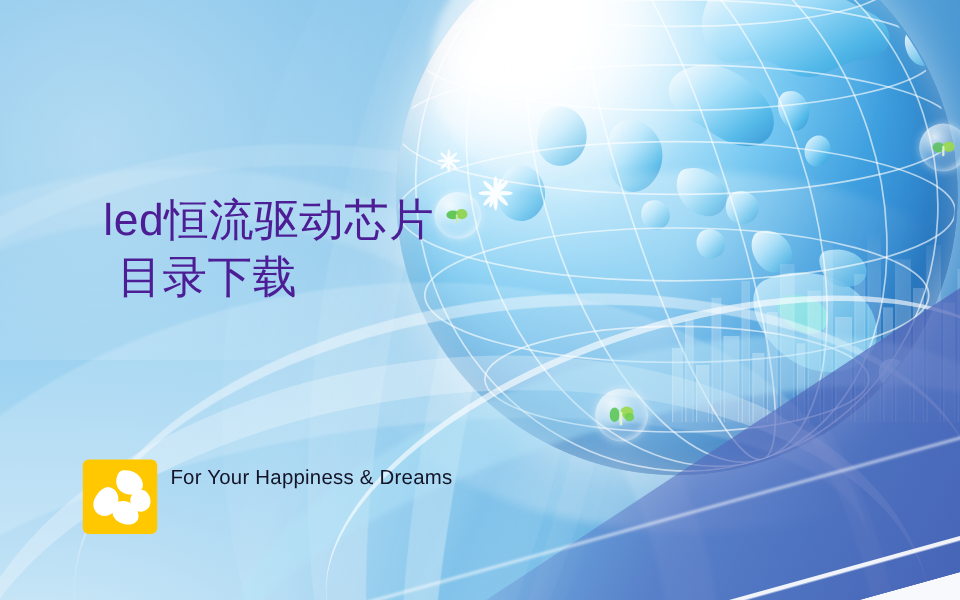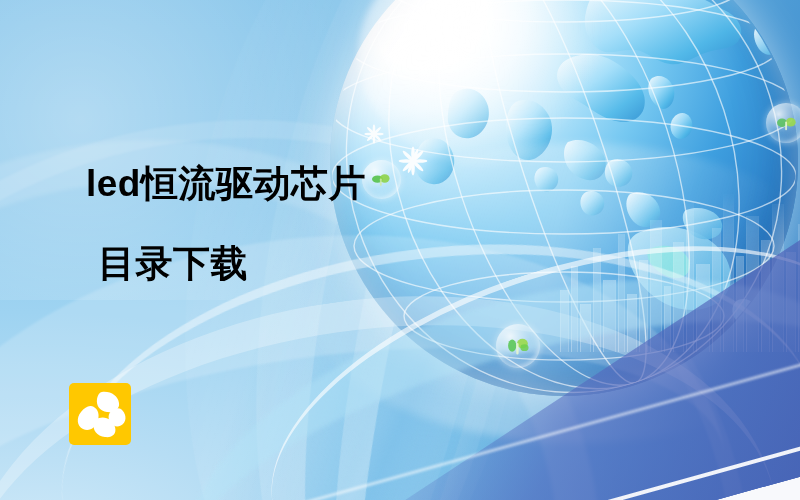--- a/index.html
+++ b/index.html
@@ -201,31 +201,30 @@
     background:radial-gradient(circle at 32% 28%, rgba(255,255,255,.82), rgba(255,255,255,.18) 46%, rgba(255,255,255,.06) 66%, rgba(255,255,255,.30) 88%, rgba(255,255,255,.62) 100%);
     box-shadow:inset 0 0 10px rgba(255,255,255,.7), 0 0 7px rgba(255,255,255,.45);
     display:flex; align-items:center; justify-content:center;
   }
   .bubble .sprout{ position:relative; width:62%; height:62%; }
   .bubble .sprout svg{ width:100%; height:100%; display:block; }
 
   
   .headline{
     position:absolute; left:86px; top:162px;
-    color:#000000;
+    color:#4c1d95;
     font-family:"Liberation Sans", sans-serif;
     z-index:30;
-    font-weight:bold;
   }
   .headline .l1{
     font-size:37px; line-height:44px; letter-spacing:.5px; white-space:nowrap;
   }
   .headline .l2{
     font-size:37px; line-height:44px; letter-spacing:.5px;
-    margin-top:36px; padding-left:12px; white-space:nowrap;
+    margin-top:3px; padding-left:12px; white-space:nowrap;
   }
 
   
   .logo{
     position:absolute; left:69px; top:383px;
     display:flex; align-items:flex-start; z-index:30;
   }
   .logo-mark{
     width:62px; height:62px; border-radius:5px;
     background:#ffc800;
@@ -522,16 +521,17 @@
 
           <path d="M52 26 C57 30 58 37 54 41 C50 45 44 44 41 39 C38 34 40 28 45 26 C48 25 50 25 52 26 Z"></path>
 
           <path d="M30 35 C37 33 44 37 46 44 C48 51 43 55 36 54 C28 53 23 47 25 40 C26 37 28 35.6 30 35 Z"></path>
 
           <path d="M22 23 C28 24 31 30 29 37 C27 45 20 49 14 46 C8 43 7 35 12 29 C15 25 19 22.5 22 23 Z"></path>
         </g>
       </svg>
     </div>
     <div class="logo-text">
+      <div class="logo-tagline">For Your Happiness &amp; Dreams</div>
     </div>
   </div>
 
 </div>
 
 </body></html>

